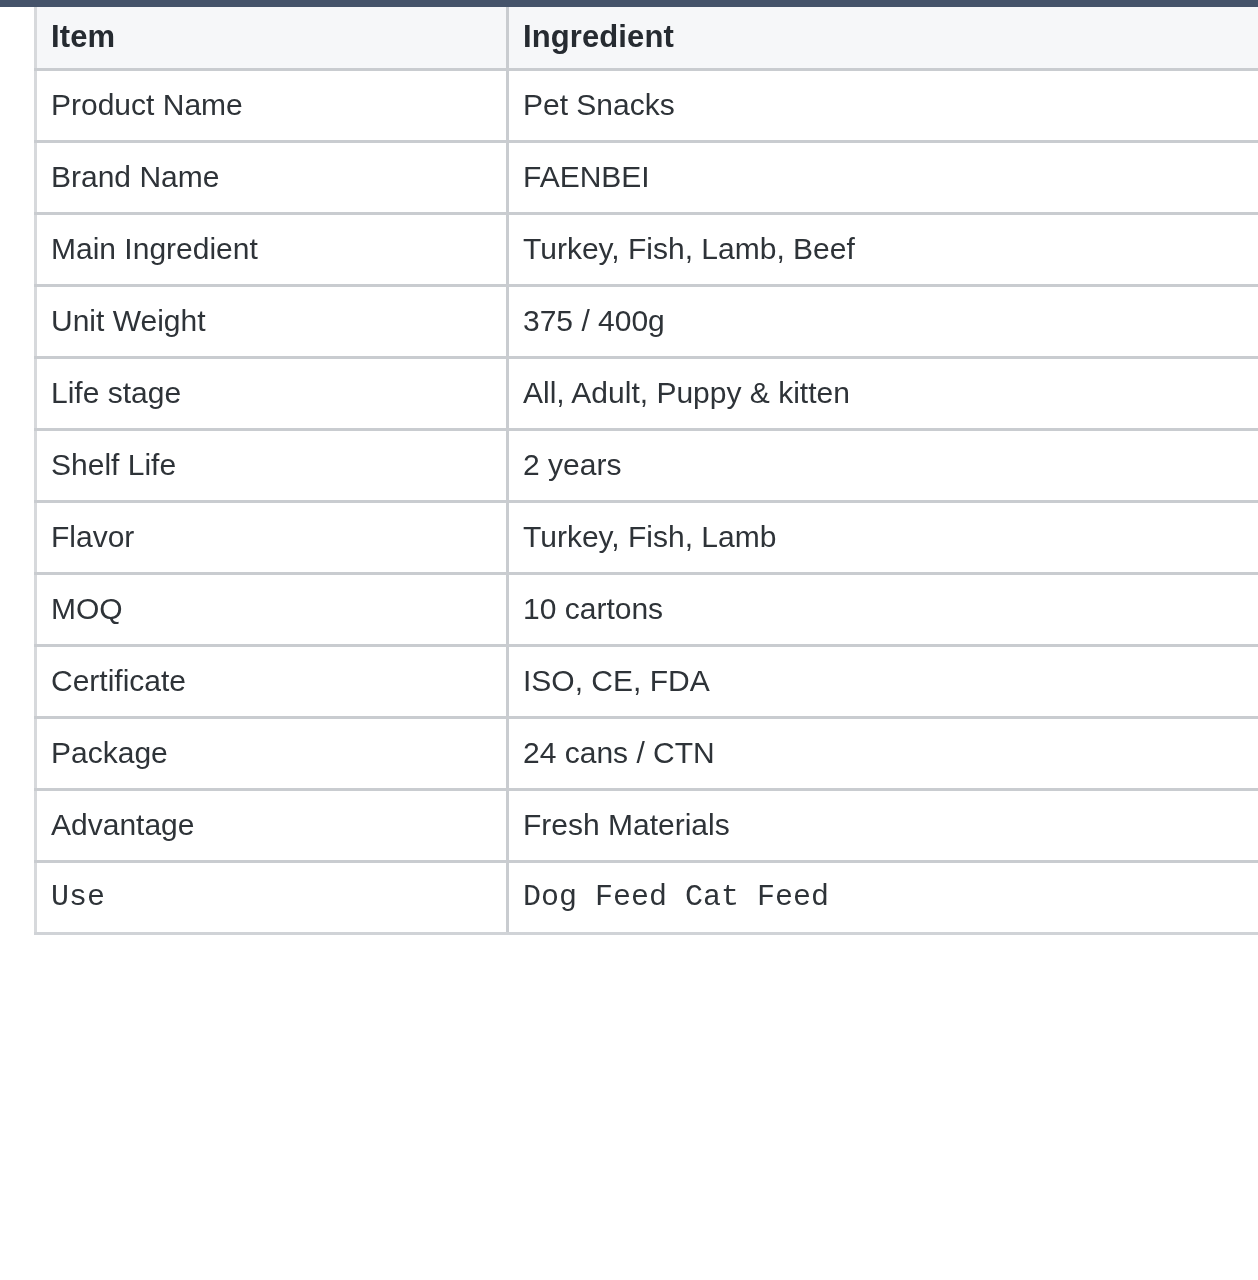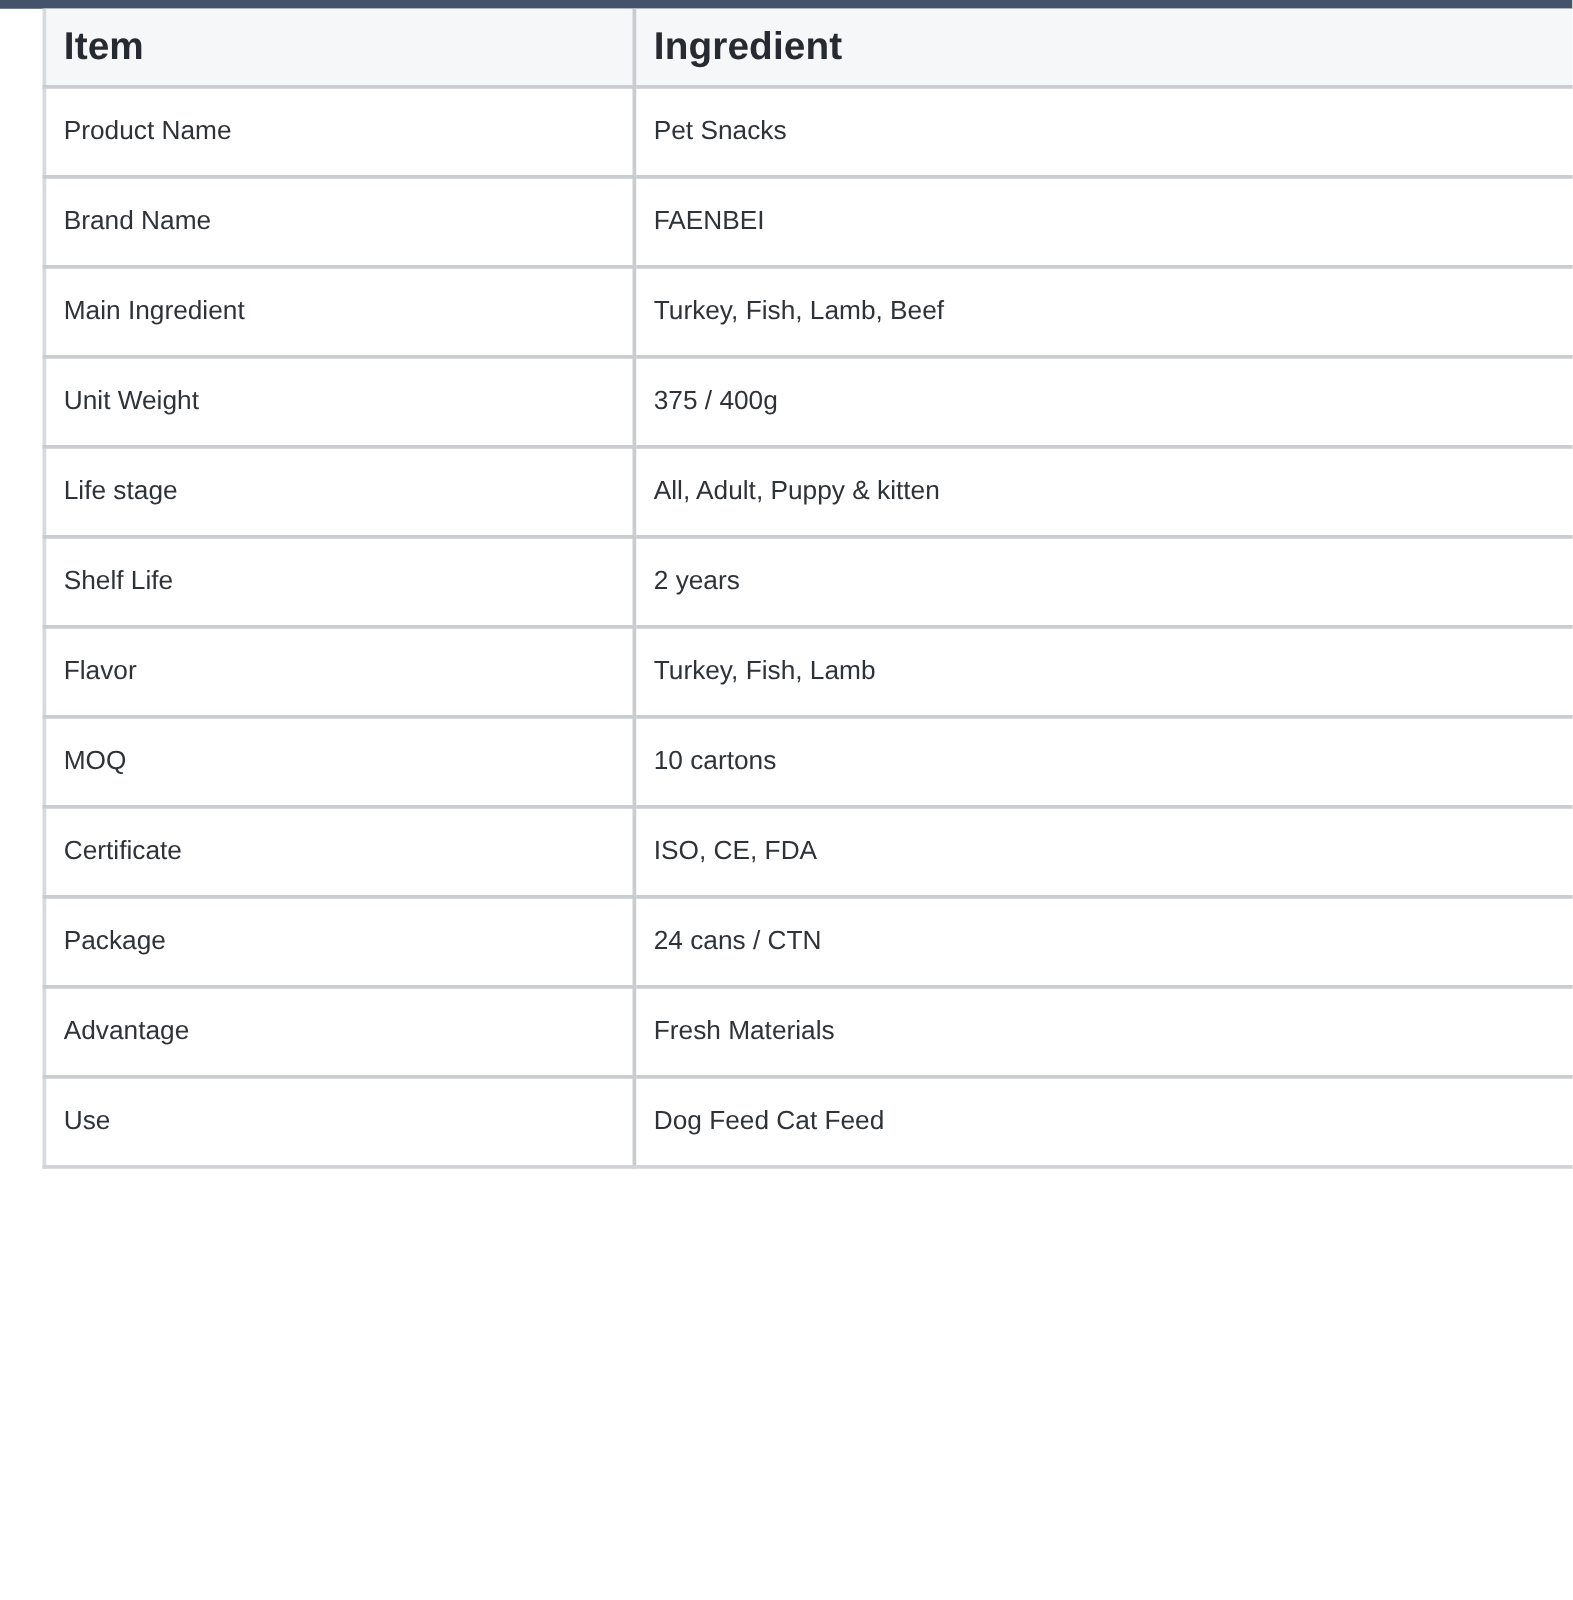--- a/index.html
+++ b/index.html
@@ -75,34 +75,35 @@
     font-weight: bold;
     height: 62px;
     line-height: 1.1;
     letter-spacing: 0.1px;
     border-bottom: 3px solid #c9ccd0;
   }
 
   table.spec tbody td {
     background: #ffffff;
     color: #2e3338;
-    font-size: 21px;
+    font-size: 30px;
     font-weight: normal;
     height: 72px;
     line-height: 1.28;
   }
 
   table.spec tbody tr.tall td {
     height: 92px;
     padding-top: 4px;
     padding-bottom: 4px;
   }
 
   table.spec tbody tr:last-child td {
     border-bottom: 3px solid #d0d3d7;
+    font-family: Liberation Mono, monospace;
   }
 
   .cell-item  { white-space: nowrap; }
   .cell-desc  { white-space: normal; }
 
   .cell-desc.wrap2 {
     max-width: 690px;
   }
 </style>
 </head>

